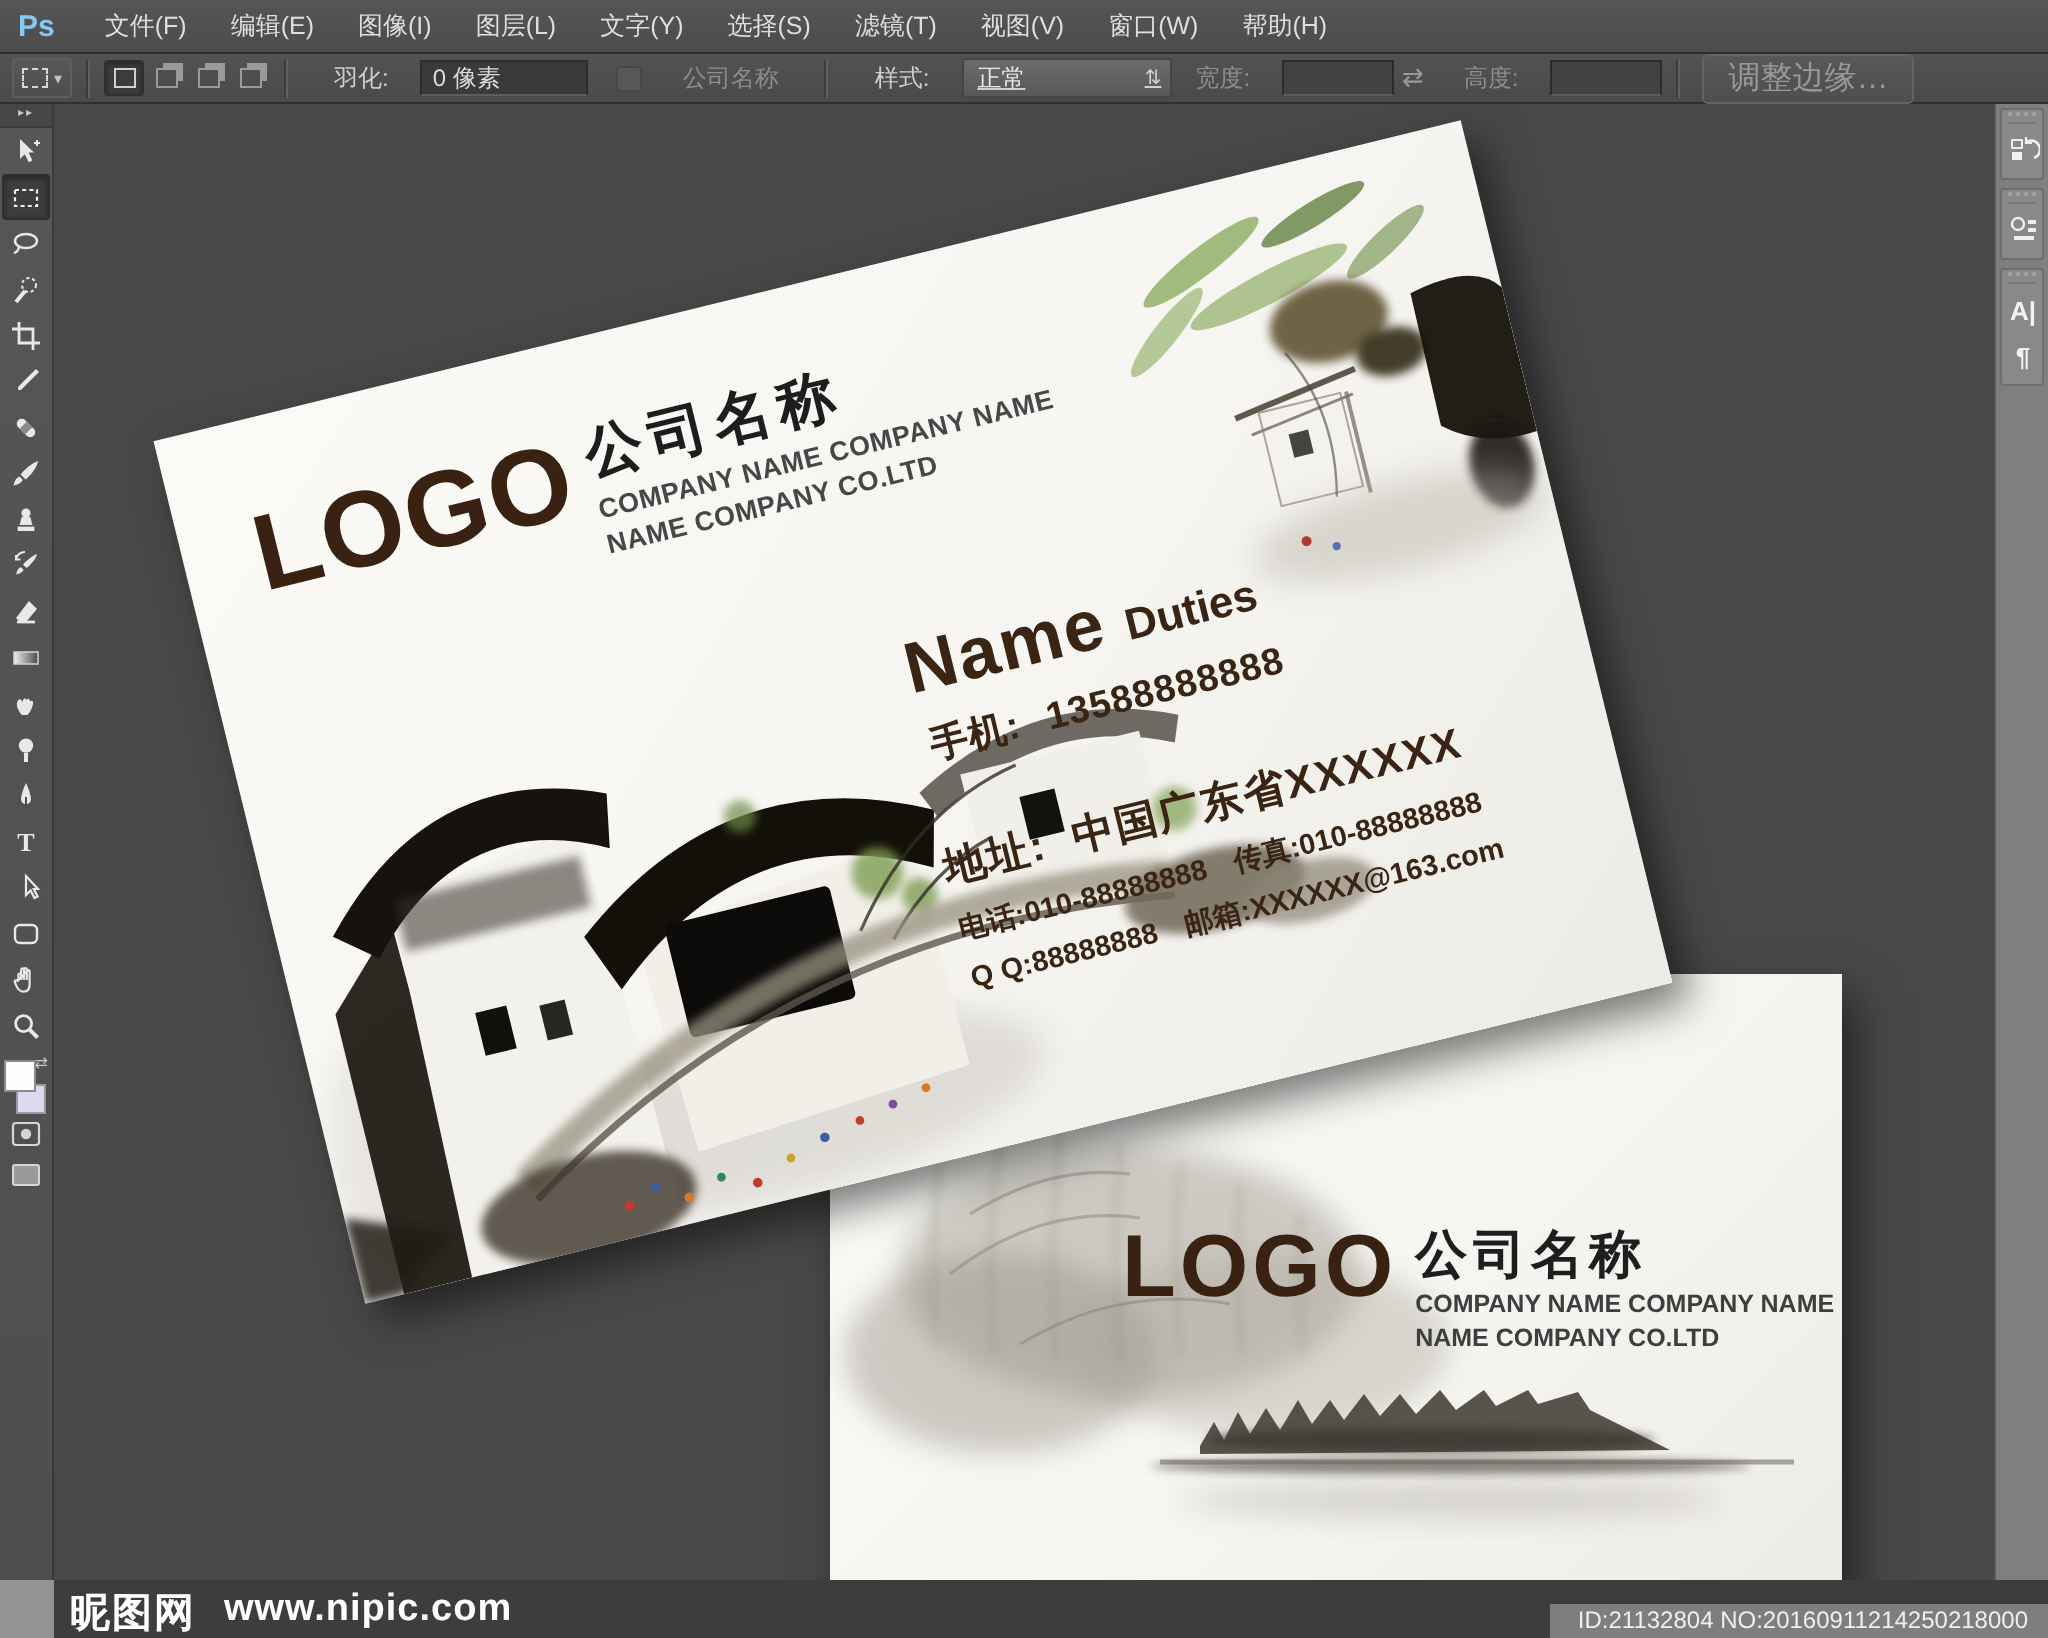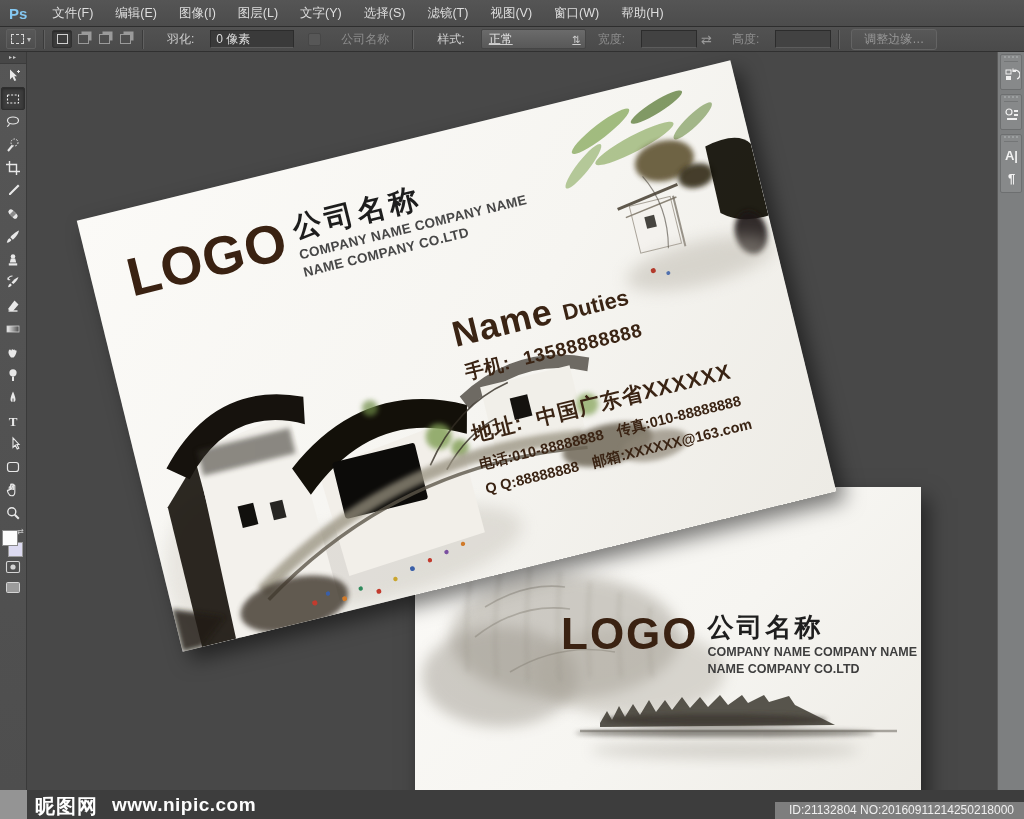--- a/index.html
+++ b/index.html
@@ -31,21 +31,21 @@
   .opt-label.dim,.opt-dim{color:#8d8d8d;}
   .opt-input{width:72px;height:16px;background:#3a3a3a;border:1px solid #2c2c2c;border-bottom-color:#5c5c5c;
              color:#dcdcdc;font-size:12px;padding:0 5px;font-family:"Liberation Sans",sans-serif;}
   .opt-input.small{width:44px;background:#424242;}
   .checkbox{width:11px;height:11px;background:#575757;border:1px solid #474747;border-radius:2px;margin:0 4px 0 2px;}
   .dropdown{display:flex;align-items:center;justify-content:space-between;width:92px;height:18px;
             background:linear-gradient(#6b6b6b,#585858);border:1px solid #454545;border-radius:2px;padding:0 4px 0 7px;text-decoration:underline;}
   .dd-val{color:#e6e6e6;}
   .dd-arr{font-size:10px;color:#d0d0d0;}
   .swap-ico{color:#9a9a9a;font-size:13px;margin:0 4px;}
-  .refine-btn{border:1px solid #646464;border-radius:3px;color:#989898;font-size:12px;
+  .refine-btn{border:1px solid #646464;border-radius:3px;color:#989898;font-size:16px;
               padding:1px 12px;background:linear-gradient(#585858,#4e4e4e);margin-left:4px;}
   
   .workspace{position:absolute;left:0;top:52px;width:1024px;height:738px;overflow:hidden;}
   .toolbar{position:absolute;left:0;top:0;width:27px;height:738px;background:linear-gradient(#565656,#4e4e4e);
            border-right:1px solid #3a3a3a;box-sizing:border-box;display:flex;flex-direction:column;align-items:center;}
   .tb-head{width:100%;height:11px;background:#474747;border-bottom:1px solid #3c3c3c;color:#c6c6c6;
            font-size:6px;text-align:center;line-height:10px;letter-spacing:1px;}
   .tool{width:24px;height:23px;display:flex;align-items:center;justify-content:center;border-radius:2px;}
   .tool.selected{background:#3d3d3d;box-shadow:inset 0 1px 3px #242424;border:1px solid #2e2e2e;box-sizing:border-box;}
   .tool svg{display:block;}

